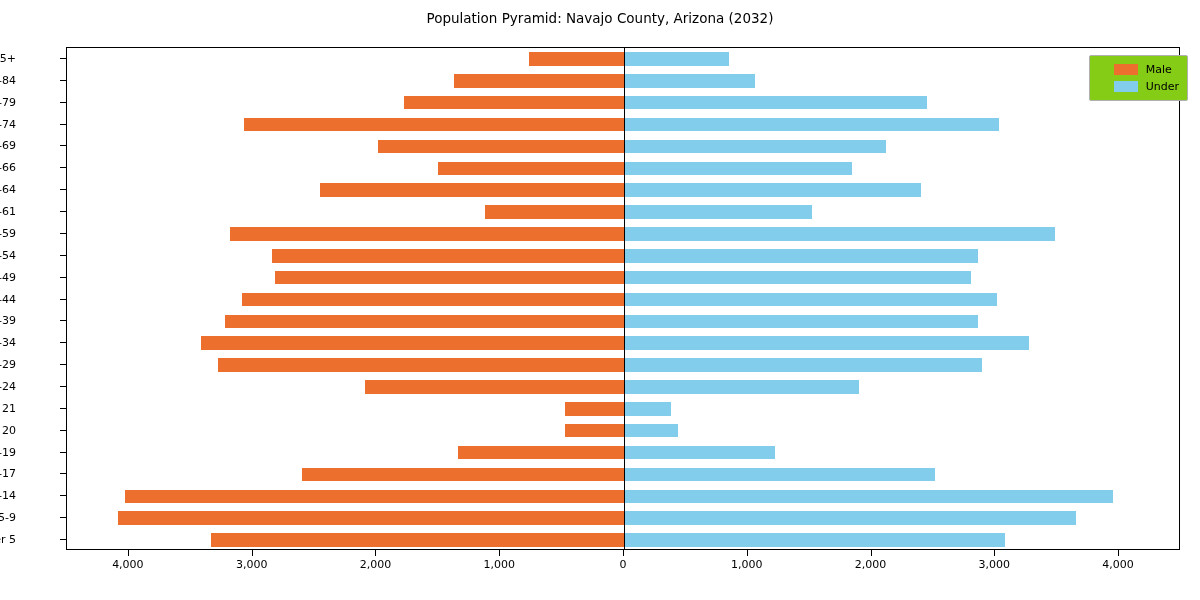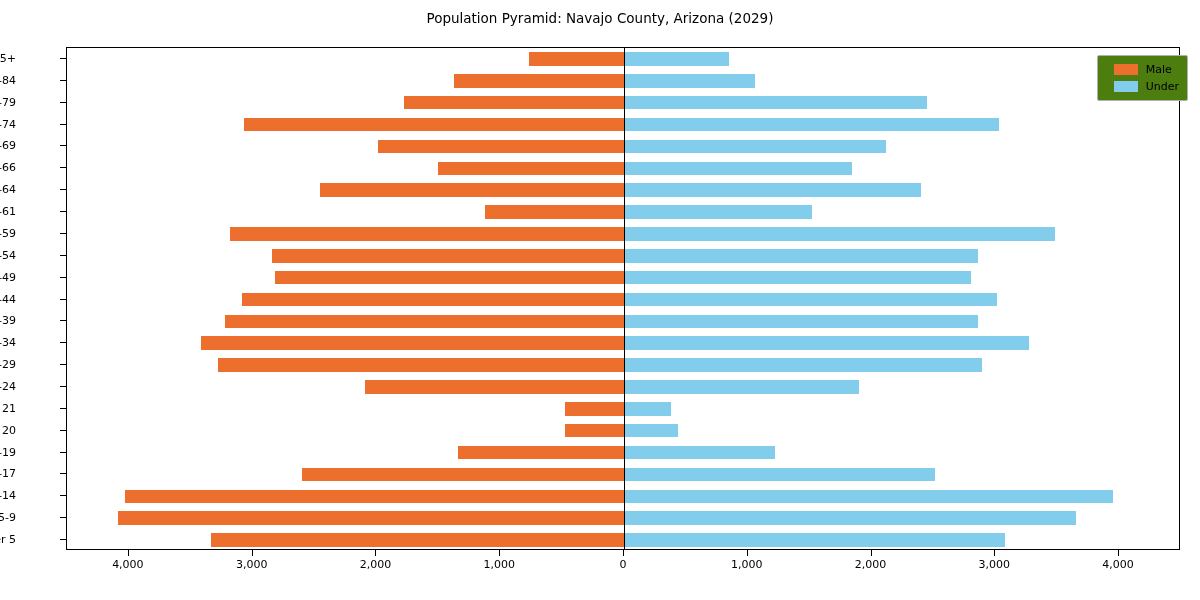--- a/index.html
+++ b/index.html
@@ -57,37 +57,37 @@
   .xlabel {
     position:absolute; top:558px;
     font-size:11px; color:#000;
     transform:translateX(-50%);
     white-space:nowrap;
   }
 
   
   .legend {
     position:absolute; top:55px; right:12px;
-    border:1px solid #b0b0b0; background:#4d7c0f;
-    padding:5px 8px 5px 16px;
+    border:1px solid #b0b0b0; background:#84cc16;
+    padding:5px 8px 5px 24px;
     border-radius:2px;
     font-size:11px;
   }
   .legend-row { display:flex; align-items:center; height:17px; }
   .legend-swatch {
     width:24px; height:11px; margin-right:8px; display:inline-block;
   }
   .legend-label { color:#000; }
 </style>
 </head>
 <body>
 
 <div class="figure">
 
-  <div class="chart-title">Population Pyramid: Navajo County, Arizona (2029)</div>
+  <div class="chart-title">Population Pyramid: Navajo County, Arizona (2032)</div>
 
   <div class="plot">
     <div class="plot-inner" id="plot-inner">
         <div class="center-line" style="left: 557px;"></div>
         <div class="row" style="top: 4.15522px; height: 13.5591px;">
           <div class="bar male" title="Male 85+: 765" style="left: 462.31px; width: 94.69px;"></div>
           <div class="bar female" title="Female 85+: 850" style="left: 557px; width: 105.211px;"></div>
         </div>
         <div class="row" style="top: 26.0248px; height: 13.5591px;">
           <div class="bar male" title="Male 80-84: 1370" style="left: 387.424px; width: 169.576px;"></div>

